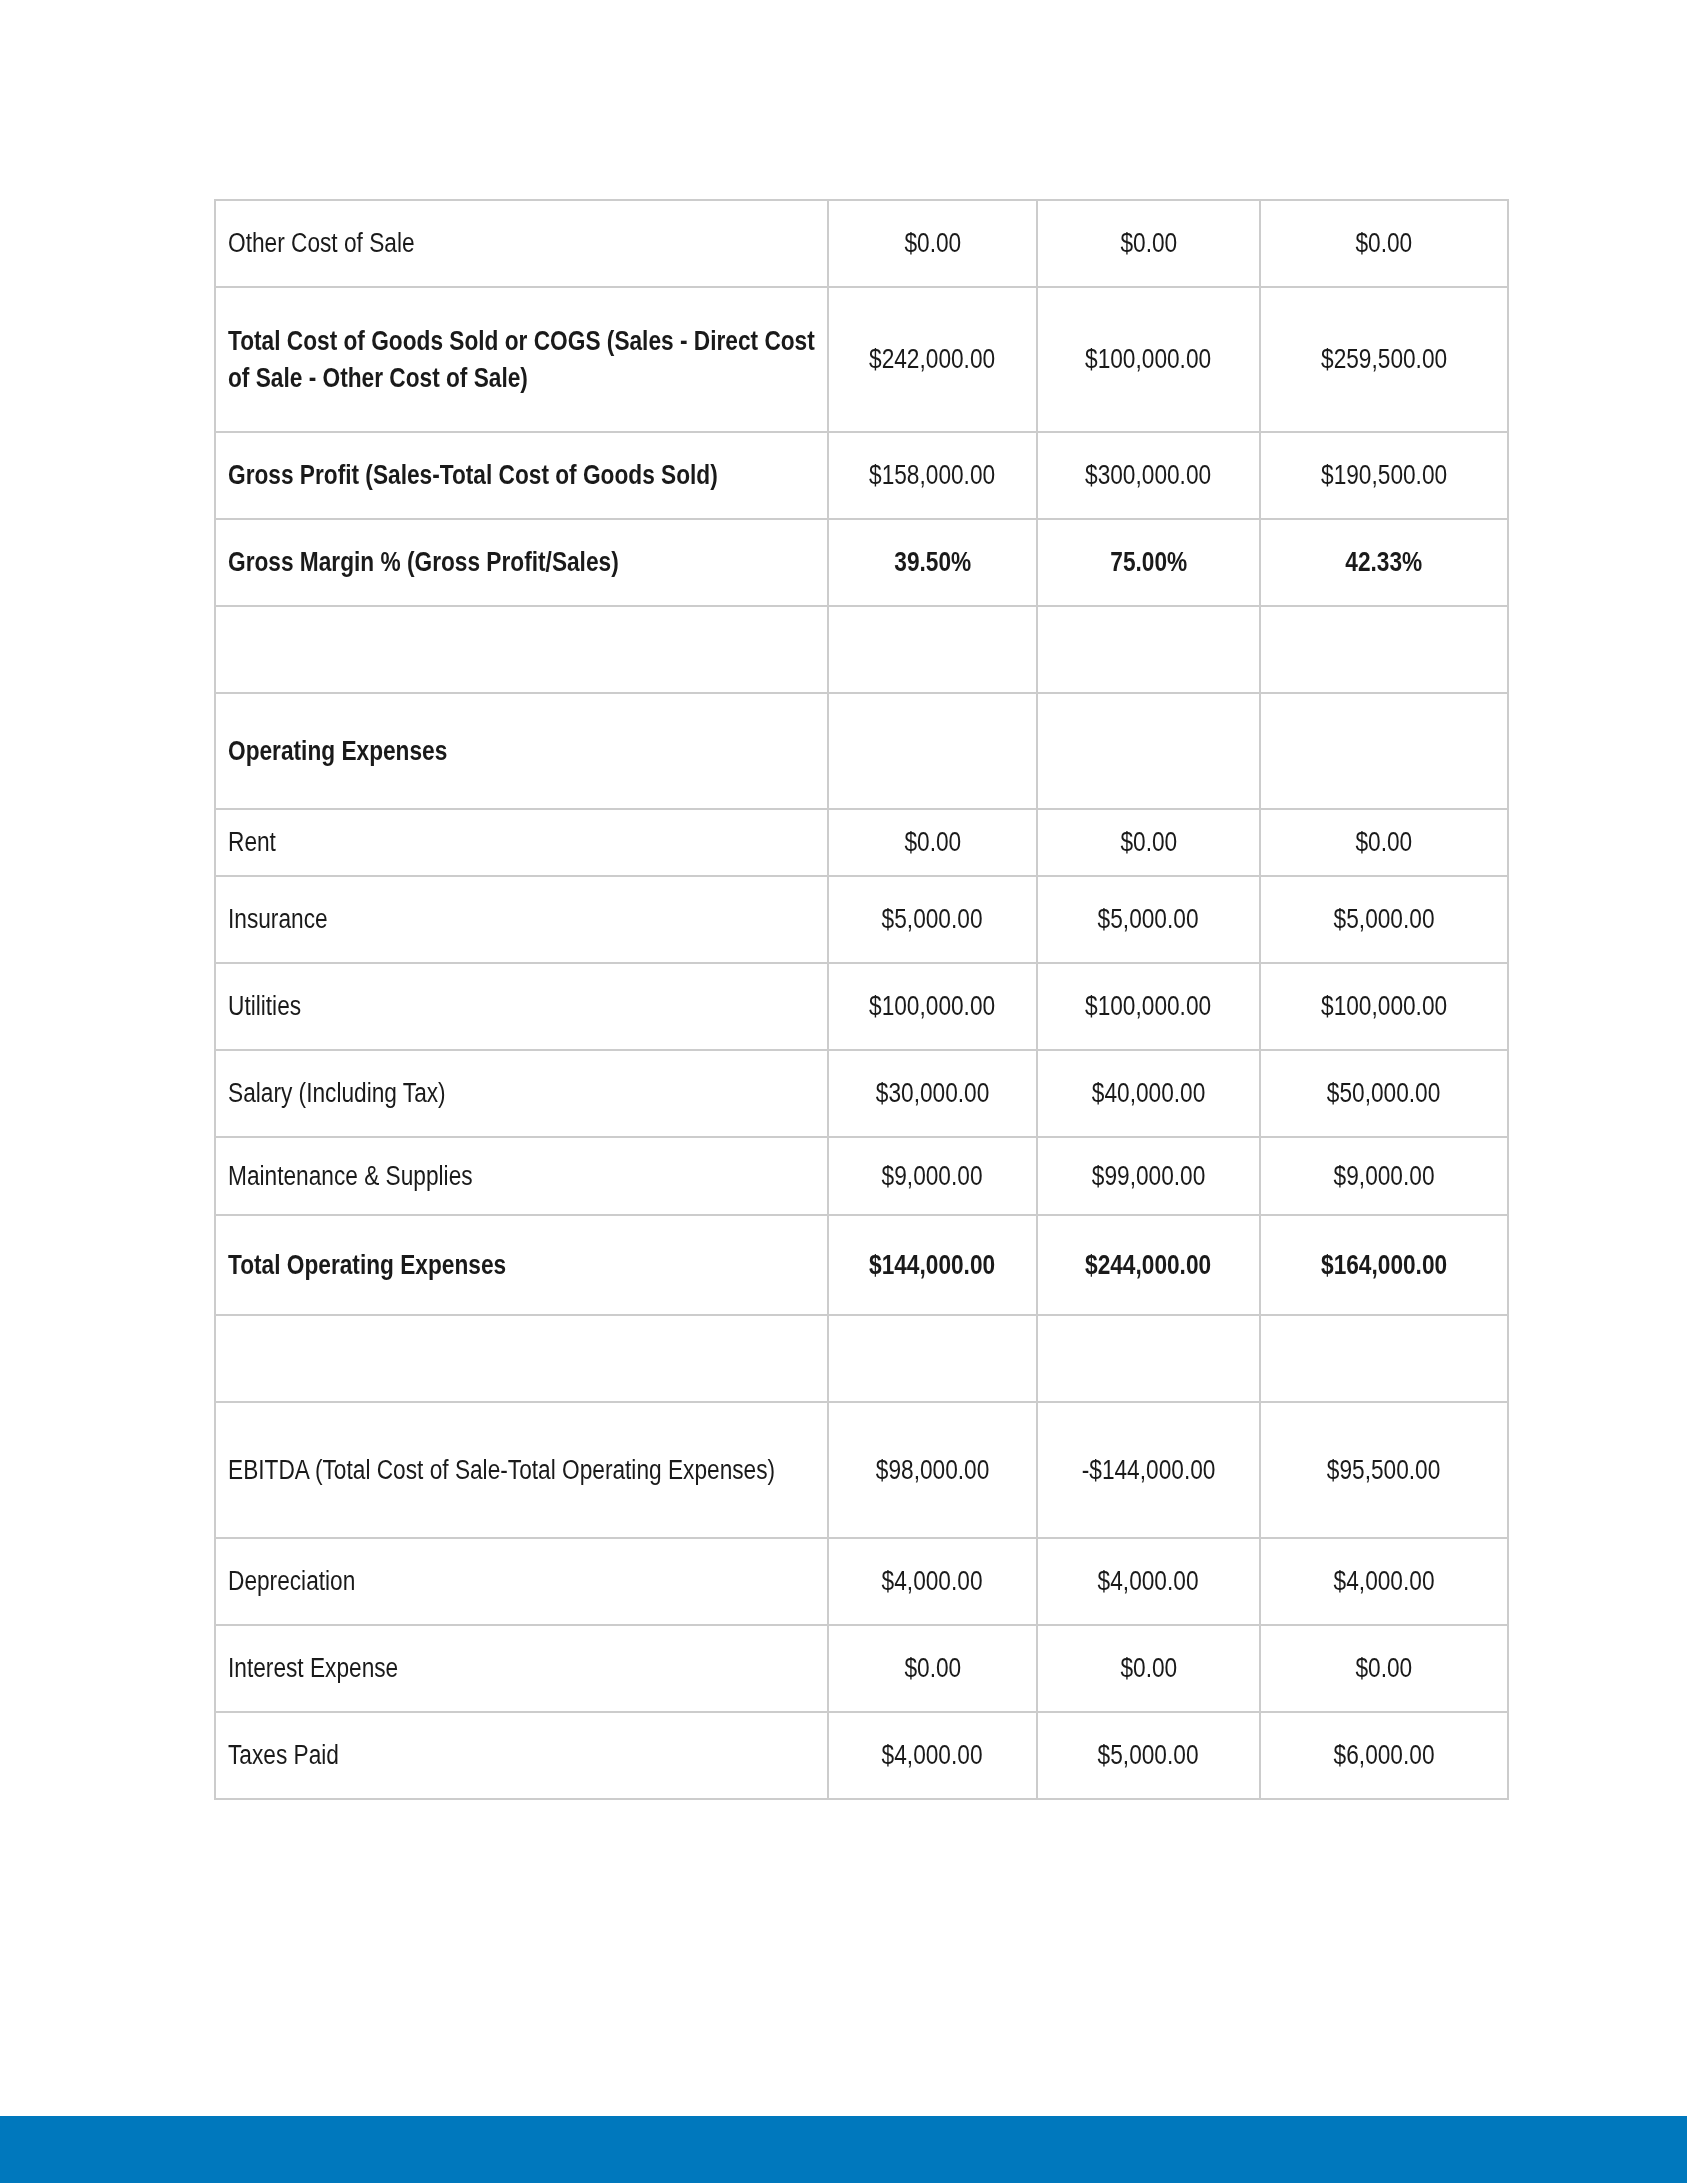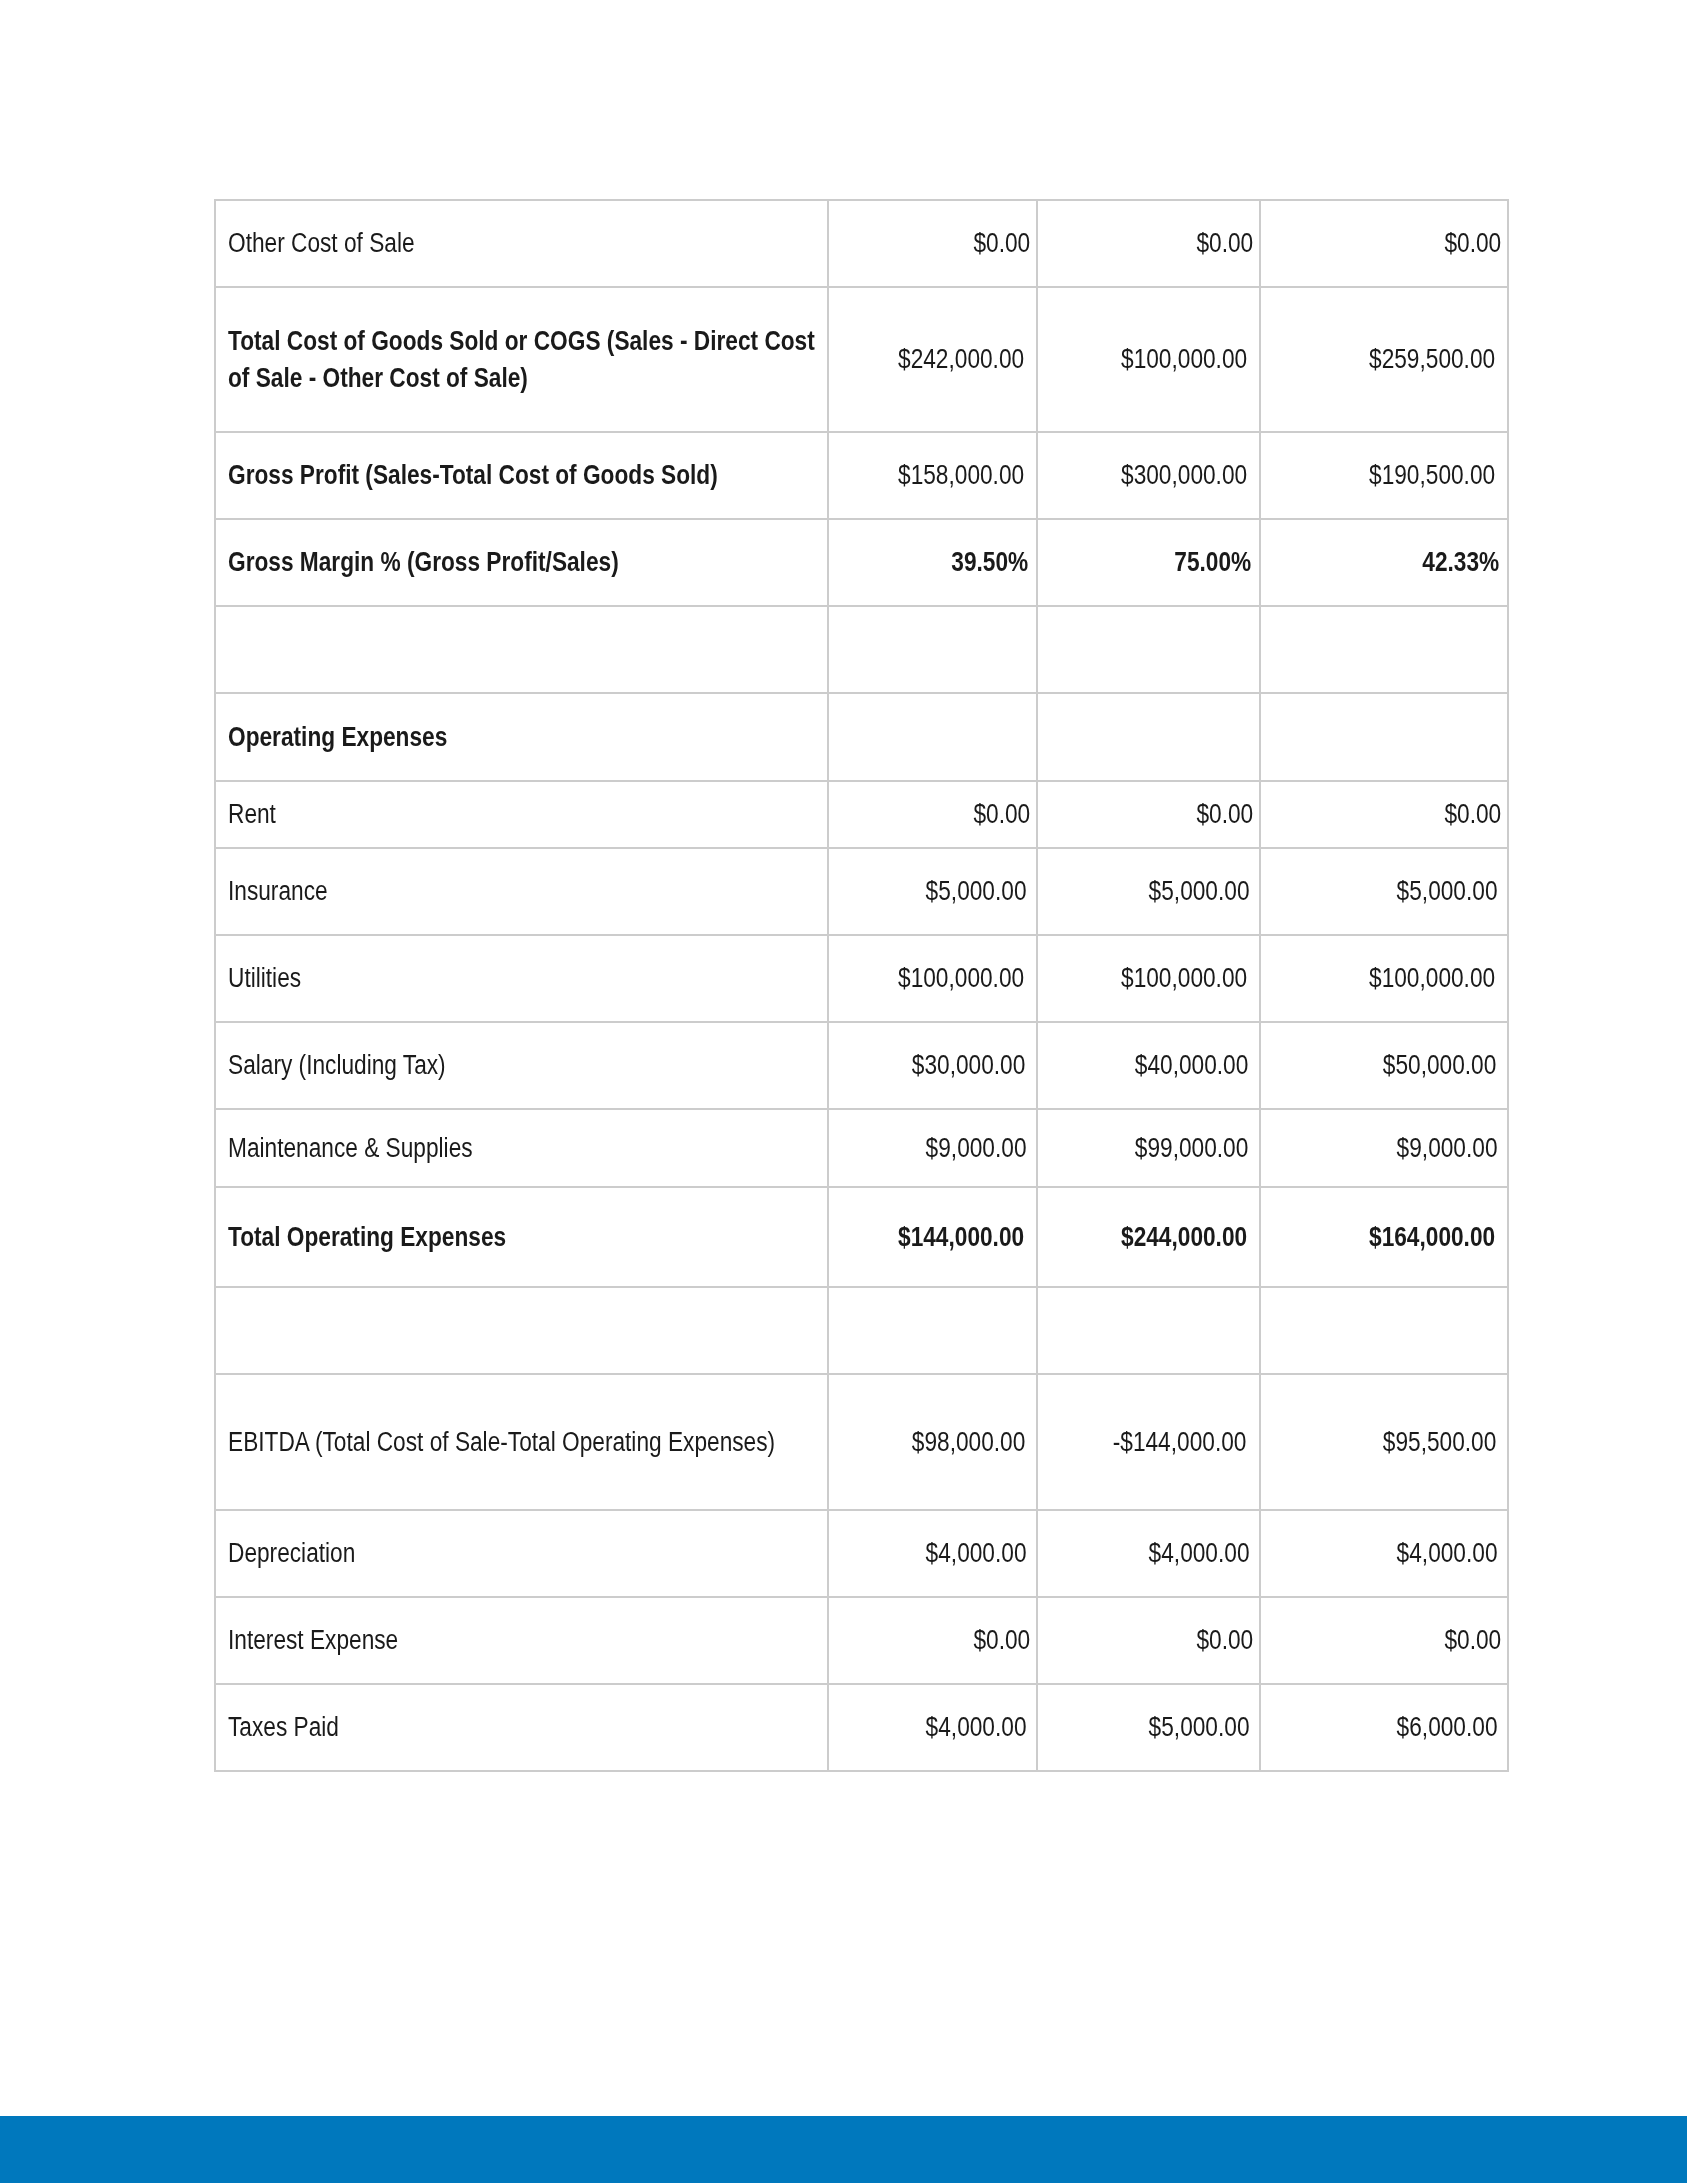--- a/index.html
+++ b/index.html
@@ -14,21 +14,21 @@
     width: 1293px; border-collapse: collapse; table-layout: fixed;
   }
   table.pl td {
     border: 2px solid #cccccc;
     padding: 0 0 0 12px;
     vertical-align: middle;
     font-size: 27px;
     line-height: 37px;
     color: #1a1a1a;
   }
-  table.pl td.num { text-align: right; padding: 0; text-decoration: underline; }
+  table.pl td.num { text-align: center; padding: 0; text-decoration: underline; }
   table.pl td.label { text-align: left; }
   .sx { display: inline-block; transform: scaleX(0.84); transform-origin: left center; width: 119%; white-space: normal; }
   .num .sx { transform-origin: center center; width: auto; white-space: nowrap; }
   .bold { font-weight: bold; }
   col.c0 { width: 613px; }
   col.c1 { width: 209px; }
   col.c2 { width: 223px; }
   col.c3 { width: 248px; }
   .footer-bar {
     position: absolute; left: 0; top: 2116px; width: 1687px; height: 67px;
@@ -70,21 +70,21 @@
         <td class="num bold"><span class="sx">39.50%</span></td>
         <td class="num bold"><span class="sx">75.00%</span></td>
         <td class="num bold"><span class="sx">42.33%</span></td>
       </tr>
       <tr style="height:87px">
         <td class="label"><span class="sx"></span></td>
         <td class="num"></td>
         <td class="num"></td>
         <td class="num"></td>
       </tr>
-      <tr style="height:88px">
+      <tr style="height:116px">
         <td class="label bold"><span class="sx">Operating Expenses</span></td>
         <td class="num"></td>
         <td class="num"></td>
         <td class="num"></td>
       </tr>
       <tr style="height:67px">
         <td class="label"><span class="sx">Rent</span></td>
         <td class="num"><span class="sx">$0.00</span></td>
         <td class="num"><span class="sx">$0.00</span></td>
         <td class="num"><span class="sx">$0.00</span></td>

